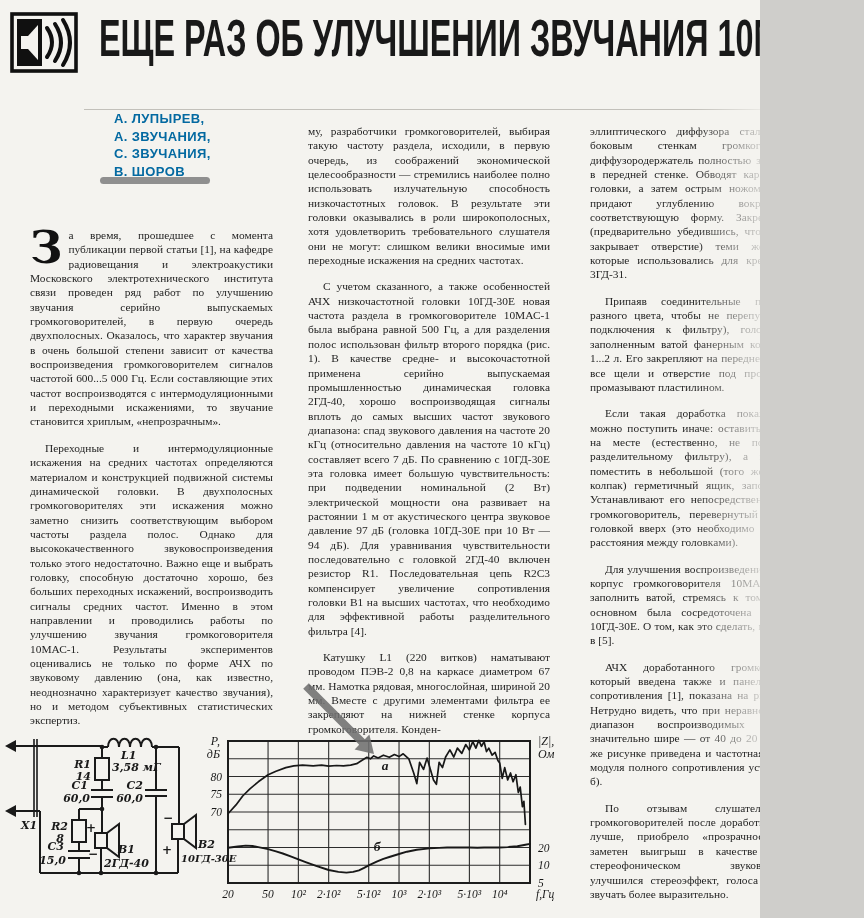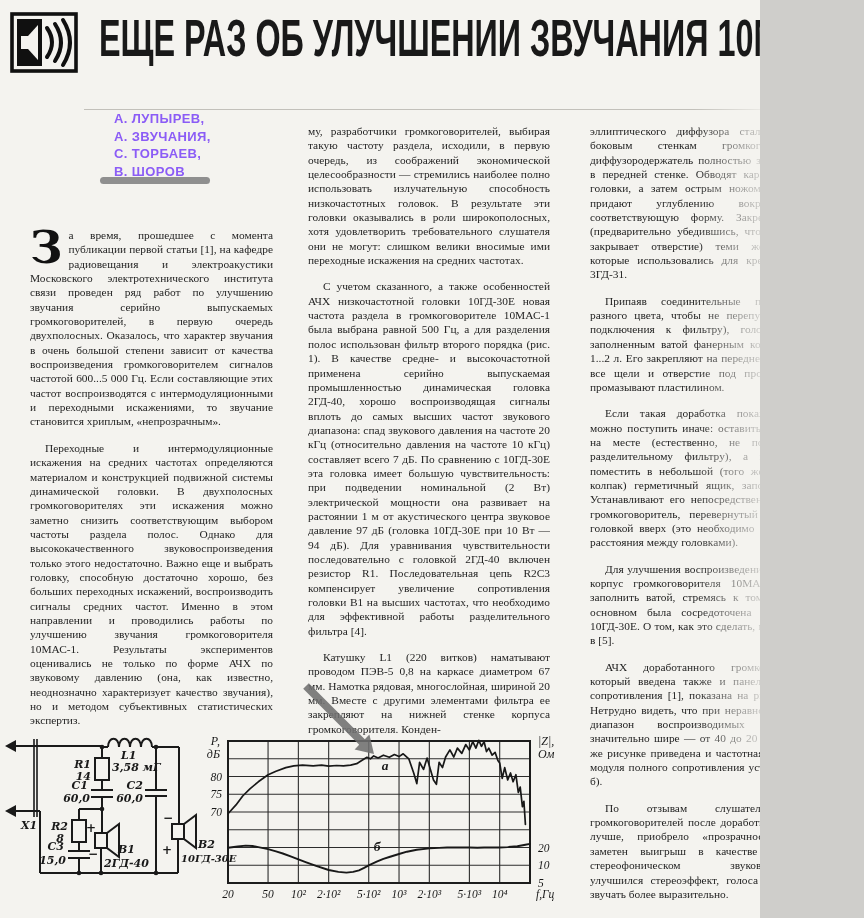--- a/index.html
+++ b/index.html
@@ -2,21 +2,21 @@
 <html lang="ru"><head>
 <meta charset="utf-8">
 <style>
   html,body{margin:0;padding:0;background:#cfcecb;}
   .page{position:relative;width:760px;height:918px;background:#f4f3ef;
         font-family:"Liberation Serif",serif;color:#222;overflow:hidden;}
   .header-rule{position:absolute;left:84px;top:109px;width:778px;height:1px;
         background:#c2c0ba;}
   .authors{position:absolute;left:114px;top:110px;
         font-family:"Liberation Sans",sans-serif;font-weight:bold;
-        font-size:13px;line-height:17.5px;letter-spacing:.4px;color:#8b5cf6;}
+        font-size:13px;line-height:17.5px;letter-spacing:.4px;color:#0369a1;}
   .authors div{white-space:nowrap;}
   .authors-bar{position:absolute;left:100px;top:177px;width:110px;height:7px;
         background:#8f8f8f;border-radius:4px;}
   .col{position:absolute;text-align:justify;font-size:11.4px;line-height:14.35px;
         color:#1f1f1f;}
   .col p{margin:12px;text-indent:15px;}
   .col p.cont{text-indent:0;}
   .dropcap{float:left;font-family:"DejaVu Serif",serif;font-weight:bold;
         font-size:45px;line-height:36px;margin:2px 6px 0 0;color:#111;}
   .city{font-style:italic;margin-top:15px;}
@@ -47,36 +47,36 @@
 
   <svg style="position:absolute;left:96px;top:12px" width="766" height="54" viewBox="0 0 766 54">
     <text x="3" y="44" font-family="Liberation Sans, sans-serif" font-weight="bold" font-size="52" fill="#0e0e0e" textLength="756" lengthAdjust="spacingAndGlyphs">ЕЩЕ РАЗ ОБ УЛУЧШЕНИИ ЗВУЧАНИЯ 10МАС-1</text>
   </svg>
 
   <div class="header-rule"></div>
 
   <div class="authors">
     <div>А. ЛУПЫРЕВ,</div>
     <div>А. ЗВУЧАНИЯ,</div>
-    <div>С. ТОРБАЕВ,</div>
+    <div>С. ЗВУЧАНИЯ,</div>
     <div>В. ШОРОВ</div>
   </div>
   <div class="authors-bar"></div>
 
   <div class="col" style="left:18px;top:216px;width:267px;">
     <p class="cont">
       <span class="dropcap">З</span><span>а время, прошедшее с момента публикации первой статьи [1], на кафедре радиовещания и электроакустики Московского электротехнического института связи проведен ряд работ по улучшению звучания серийно выпускаемых громкоговорителей, в первую очередь двухполосных. Оказалось, что характер звучания в очень большой степени зависит от качества воспроизведения громкоговорителем сигналов частотой 600...5 000 Гц. Если составляющие этих частот воспроизводятся с интермодуляционными и переходными искажениями, то звучание становится хриплым, «непрозрачным».</span>
     </p>
     <p>Переходные и интермодуляционные искажения на средних частотах определяются материалом и конструкцией подвижной системы динамической головки. В двухполосных громкоговорителях эти искажения можно заметно снизить соответствующим выбором частоты раздела полос. Однако для высококачественного звуковоспроизведения только этого недостаточно. Важно еще и выбрать головку, способную достаточно хорошо, без больших переходных искажений, воспроизводить сигналы средних частот. Именно в этом направлении и проводились работы по улучшению звучания громкоговорителя 10МАС-1. Результаты экспериментов оценивались не только по форме АЧХ по звуковому давлению (она, как известно, неоднозначно характеризует качество звучания), но и методом субъективных статистических экспертиз.</p>
   </div>
 
   <div class="col" style="left:296px;top:112px;width:266px;">
     <p class="cont">му, разработчики громкоговорителей, выбирая такую частоту раздела, исходили, в первую очередь, из соображений экономической целесообразности — стремились наиболее полно использовать излучательную способность низкочастотных головок. В результате эти головки оказывались в роли широкополосных, хотя удовлетворить требовательного слушателя они не могут: слишком велики вносимые ими переходные искажения на средних частотах.</p>
     <p>С учетом сказанного, а также особенностей АЧХ низкочастотной головки 10ГД-30Е новая частота раздела в громкоговорителе 10МАС-1 была выбрана равной 500 Гц, а для разделения полос использован фильтр второго порядка (рис. 1). В качестве средне- и высокочастотной применена серийно выпускаемая промышленностью динамическая головка 2ГД-40, хорошо воспроизводящая сигналы вплоть до самых высших частот звукового диапазона: спад звукового давления на частоте 20 кГц (относительно давления на частоте 10 кГц) составляет всего 7 дБ. По сравнению с 10ГД-30Е эта головка имеет большую чувствительность: при подведении номинальной (2 Вт) электрической мощности она развивает на растоянии 1 м от акустического центра звуковое давление 97 дБ (головка 10ГД-30Е при 10 Вт — 94 дБ). Для уравнивания чувствительности последовательно с головкой 2ГД-40 включен резистор R1. Последовательная цепь R2C3 компенсирует увеличение сопротивления головки В1 на высших частотах, что необходимо для эффективной работы разделительного фильтра [4].</p>
-    <p>Катушку L1 (220 витков) наматывают проводом ПЭВ-5 0,8 на каркасе диаметром 67 мм. Намотка рядовая, многослойная, шириной 20 мм. Вместе с другими элементами фильтра ее закрепляют на нижней стенке корпуса громкоговорителя. Конден-</p>
+    <p>Катушку L1 (220 витков) наматывают проводом ПЭВ-2 0,8 на каркасе диаметром 67 мм. Намотка рядовая, многослойная, шириной 20 мм. Вместе с другими элементами фильтра ее закрепляют на нижней стенке корпуса громкоговорителя. Конден-</p>
   </div>
 
   <div class="col" style="left:578px;top:112px;width:277px;">
     <p class="cont">эллиптического диффузора стала параллельной боковым стенкам громкоговорителя, а диффузородержатель полностью закрыл отверстие в передней стенке. Обводят карандашом контур головки, а затем острым ножом или стамеской придают углублению вокруг отверстия соответствующую форму. Закрепляют головку (предварительно убедившись, что она полностью закрывает отверстие) теми же держателями, которые использовались для крепления головки 3ГД-31.</p>
     <p>Припаяв соединительные провода (лучше разного цвета, чтобы не перепутать полярность подключения к фильтру), головку накрывают заполненным ватой фанерным колпаком объемом 1...2 л. Его закрепляют на передней стенке, а затем все щели и отверстие под провода тщательно промазывают пластилином.</p>
     <p>Если такая доработка покажется сложной, можно поступить иначе: оставить головку 3ГД-31 на месте (естественно, не подключая ее к разделительному фильтру), а головку 2ГД-40 поместить в небольшой (того же объема, что и колпак) герметичный ящик, заполненный ватой. Устанавливают его непосредственно на основной громкоговоритель, перевернутый низкочастотной головкой вверх (это необходимо для уменьшения расстояния между головками).</p>
     <p>Для улучшения воспроизведения низших частот корпус громкоговорителя 10МАС-1 желательно заполнить ватой, стремясь к тому, чтобы она в основном была сосредоточена вблизи головки 10ГД-30Е. О том, как это сделать, можно прочитать в [5].</p>
     <p>АЧХ доработанного громкоговорителя, в который введена также и панель акустического сопротивления [1], показана на рис. 2 (кривая а). Нетрудно видеть, что при неравномерности 15 дБ диапазон воспроизводимых частот стал значительно шире — от 40 до 20 000 Гц. На этом же рисунке приведена и частотная характеристика модуля полного сопротивления устройства (кривая б).</p>
     <p>По отзывам слушателей звучание громкоговорителей после доработки стало гораздо лучше, приобрело «прозрачность». Особенно заметен выигрыш в качестве звучания при стереофоническом звуковоспроизведении: улучшился стереоэффект, голоса солистов стали звучать более выразительно.</p>
     <div class="lit">ЛИТЕРАТУРА</div>

